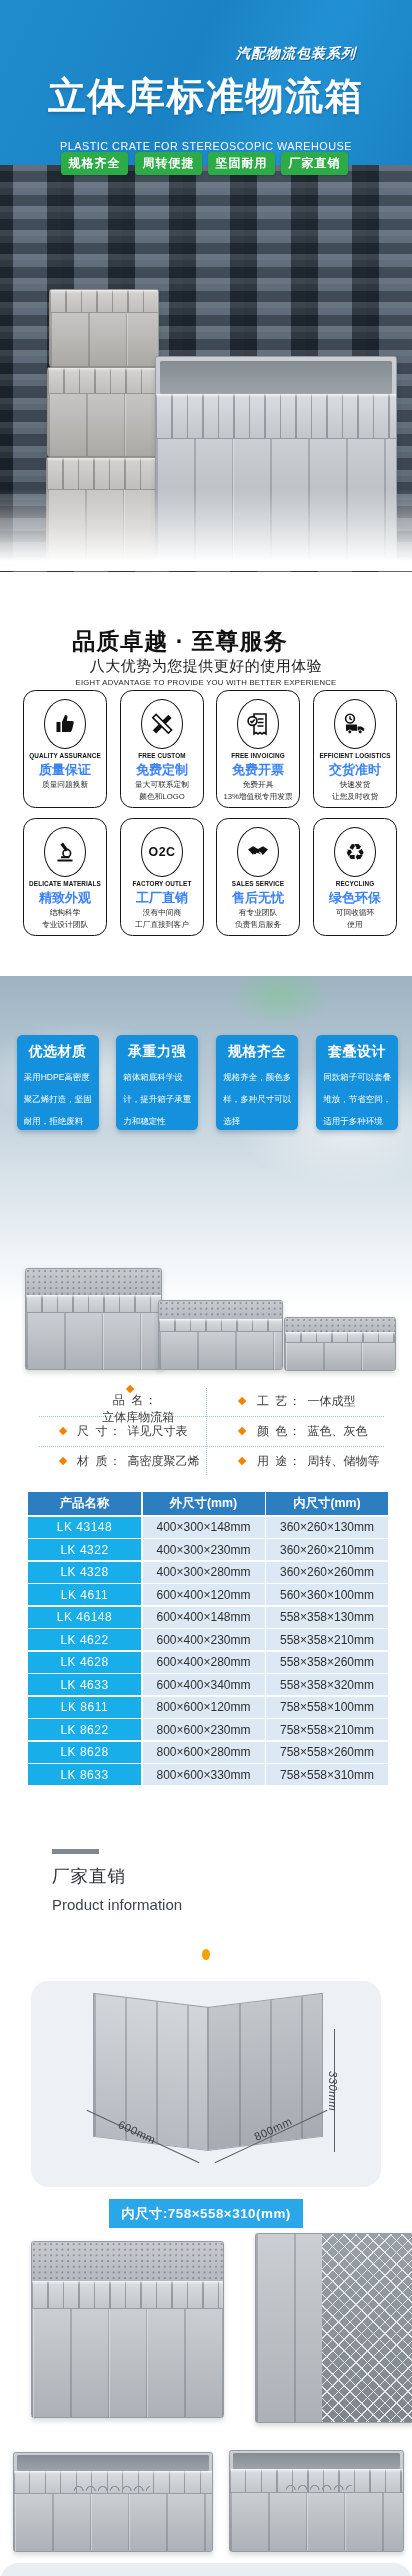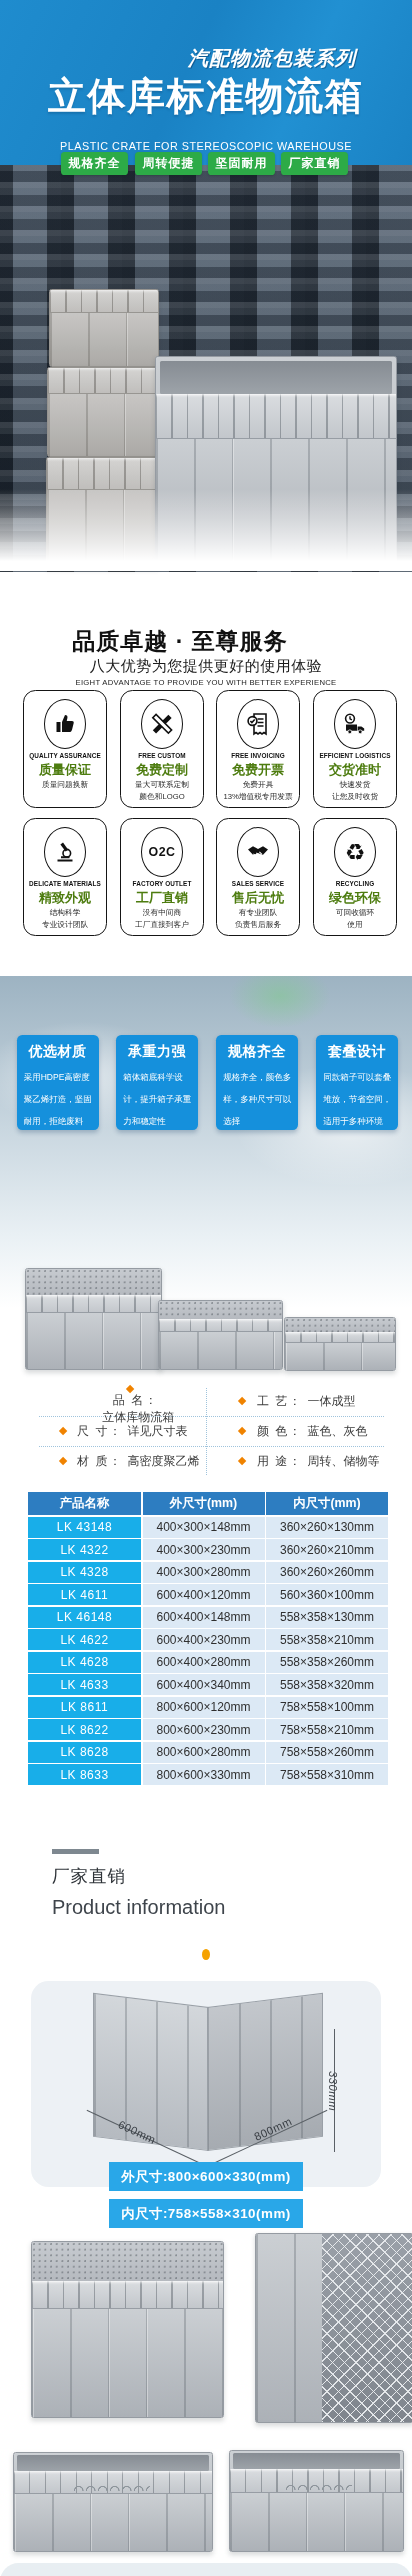--- a/index.html
+++ b/index.html
@@ -3,21 +3,21 @@
 <meta charset="utf-8">
 <style>
   html,body{margin:0;padding:0;background:#fff;}
   #page{position:relative;width:412px;height:3581px;overflow:hidden;background:#fff;
         font-family:"Liberation Sans","DejaVu Sans",sans-serif;}
   .abs{position:absolute;}
 
   
   .hdr{left:0;top:0;width:412px;height:165px;
        background:linear-gradient(115deg,#1f8cce 0%,#1a82c4 45%,#2190d2 70%,#1a82c4 100%);}
-  .hdr-series{right:56px;top:45px;color:#fff;font-size:20px;font-weight:bold;font-style:italic;
+  .hdr-series{right:56px;top:45px;color:#fff;font-size:14px;font-weight:bold;font-style:italic;
        letter-spacing:1px;text-shadow:1px 1px 0 rgba(10,62,110,.55);}
   .hdr-title{left:0;top:71px;width:412px;text-align:center;color:#fff;font-size:38px;
        font-weight:bold;letter-spacing:1.5px;text-shadow:0 1.5px 2.1px rgba(10,50,90,.25);}
   .hdr-sub{left:0;top:140px;width:412px;text-align:center;color:#fff;font-size:10.8px;letter-spacing:0.5px;}
   .tag{top:152px;width:67px;height:23px;background:#2dab47;border-radius:3.6px;color:#fff;
        font-size:12px;font-weight:bold;letter-spacing:1px;display:flex;align-items:center;
        justify-content:center;z-index:5;box-shadow:0 1px 2.1px rgba(0,40,20,.25);}
 
   
   .hero{left:0;top:165px;width:412px;height:407px;
@@ -50,21 +50,21 @@
 
   
   .adv-h{left:0;top:626px;width:360px;text-align:center;color:#111;font-size:23px;font-weight:bold;letter-spacing:1px;}
   .adv-s{left:0;top:657px;width:412px;text-align:center;color:#1c1c1c;font-size:15px;letter-spacing:0.5px;}
   .adv-e{left:0;top:678px;width:412px;text-align:center;color:#222;font-size:7.7px;letter-spacing:0.3px;}
   .adv-card{position:absolute;width:82px;height:116px;border:1px solid #151515;border-radius:12.4px;background:#fff;}
   .adv-ring{margin:8.2px auto 3.1px auto;width:40px;height:48px;border:1.5px solid #111;border-radius:50%;
       display:flex;align-items:center;justify-content:center;}
   .adv-ring svg{width:24px;height:24px;fill:#111;}
   .adv-en{text-align:center;font-size:6.4px;font-weight:bold;color:#111;letter-spacing:0.1px;}
-  .adv-cn{text-align:center;font-size:13px;font-weight:bold;color:#4d7c0f;margin-top:2.1px;}
+  .adv-cn{text-align:center;font-size:13px;font-weight:bold;color:#3b82f6;margin-top:2.1px;}
   .adv-d{text-align:center;font-size:7.7px;color:#2b2b2b;line-height:12px;}
   .o2c{font-size:12.4px;font-weight:bold;color:#111;letter-spacing:0.5px;}
   .rcy{font-size:23px;color:#111;line-height:1;}
 
   
   .feat-bg{left:0;top:976px;width:412px;height:332px;
      background:
        radial-gradient(72px 46px at 68% 6%, rgba(120,205,130,.45), transparent 70%),
        radial-gradient(134px 72px at 20% 30%, rgba(255,255,255,.55), transparent 75%),
        radial-gradient(155px 82px at 85% 45%, rgba(255,255,255,.6), transparent 75%),
@@ -88,21 +88,21 @@
   .trow{display:flex;gap:1.5px;margin-bottom:1.5px;}
   .th{height:23px;background:#2d7dc1;color:#fff;font-size:12.4px;font-weight:bold;
       display:flex;align-items:center;justify-content:center;}
   .tc1{width:113px;}.tc2{width:122px;}.tc3{width:122px;}
   .cn1{height:21px;background:#18aee9;color:#fff;font-size:12px;display:flex;align-items:center;justify-content:center;letter-spacing:0.5px;}
   .cd{height:21px;background:#dce9f5;color:#2f2f2f;font-size:12px;display:flex;align-items:center;justify-content:center;}
 
   
   .pi-bar{left:52px;top:1849px;width:47px;height:4.6px;background:#7e8890;}
   .pi-t{left:52px;top:1864px;font-size:17.5px;color:#2e3338;letter-spacing:1px;}
-  .pi-s{left:52px;top:1896px;font-size:20px;color:#3e444b;}
+  .pi-s{left:52px;top:1896px;font-size:15px;color:#3e444b;}
   .odot{width:7.7px;height:10.8px;border-radius:50%;background:#f5a200;}
   .pi-card{left:31px;top:1981px;width:350px;height:206px;background:#edf1f5;border-radius:17.5px;}
   .face{position:absolute;top:2007px;width:114px;height:142px;overflow:hidden;border:0.5px solid #9aa0a7;}
   .dimline{position:absolute;background:#5a6066;}
   .dimlab{position:absolute;color:#3a3f45;font-size:11.3px;letter-spacing:0.5px;}
   .banner{left:109px;width:194px;height:29px;background:#29a7e8;color:#fff;font-size:13.4px;font-weight:bold;
       display:flex;align-items:center;justify-content:center;letter-spacing:0.5px;}
 
   
   .det-bg{left:0;top:2563px;width:412px;height:1018px;background:#e8eef2;border-radius:18.5px 18.5px 0 0;}
@@ -403,21 +403,20 @@
        background:repeating-linear-gradient(90deg, rgba(84,92,100,.30) 0 1.5px, transparent 1.5px 31px), linear-gradient(180deg,#d3d7db,#b5bac0);"></div>
   <div class="face" style="left:207px;transform:skewY(-7deg);transform-origin:left top;
        background:repeating-linear-gradient(90deg, rgba(84,92,100,.30) 0 1.5px, transparent 1.5px 31px), linear-gradient(180deg,#c3c7cc,#a6abb1);"></div>
   <div class="dimline" style="left:334px;top:2029px;width:1px;height:123px;"></div>
   <div class="dimlab" style="left:339px;top:2071px;transform:rotate(90deg);transform-origin:left top;font-style:italic;">330mm</div>
   <div class="dimline" style="left:81px;top:2136px;width:124px;height:1px;transform:rotate(25deg);"></div>
   <div class="dimlab" style="left:117px;top:2126px;transform:rotate(25deg);">600mm</div>
   <div class="dimline" style="left:209px;top:2136px;width:124px;height:1px;transform:rotate(-25deg);"></div>
   <div class="dimlab" style="left:253px;top:2123px;transform:rotate(-25deg);">800mm</div>
 
-  <div class="abs banner" style="top:2162px;">外尺寸:800×600×330(mm)</div>
   <div class="abs banner" style="top:2199px;">内尺寸:758×558×310(mm)</div>
 
   <div class="crate" style="left:31px;top:2241px;width:191px;height:175px;">
     <div class="lid" style="height:22%;"></div>
     <div class="rim" style="top:22%;height:16%;"></div>
     <div class="bdy" style="top:38%;"></div>
   </div>
   <div class="crate" style="left:255px;top:2233px;width:157px;height:188px;">
     <div class="bdy" style="top:0;right:58%;"></div>
     <div class="mesh" style="position:absolute;left:42%;right:0;top:0;bottom:0;"></div>

